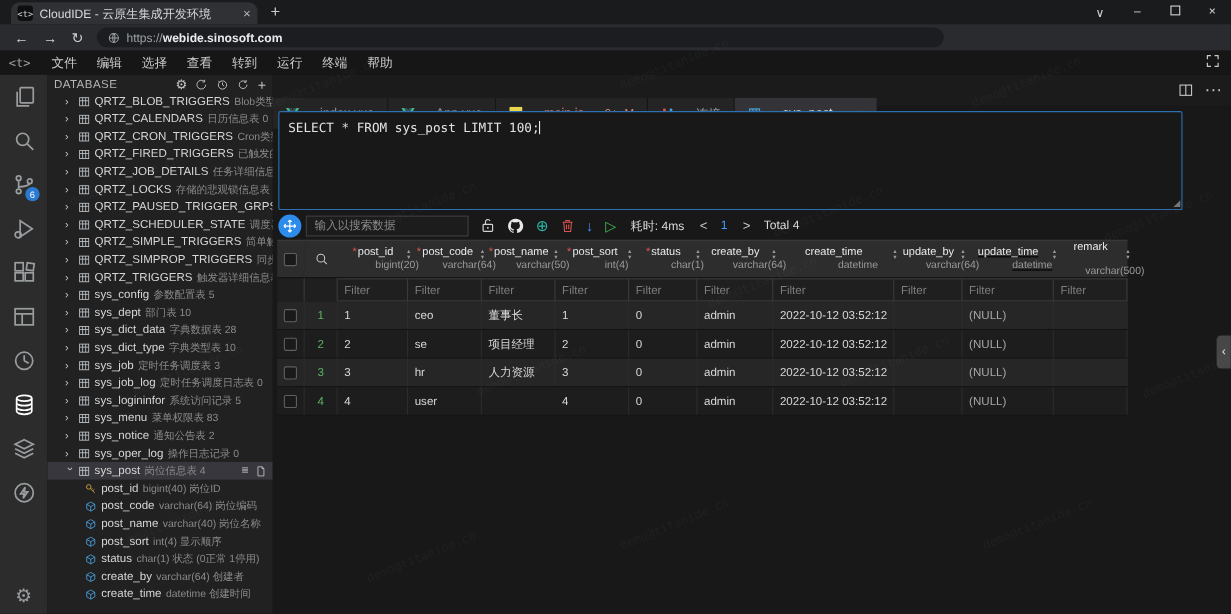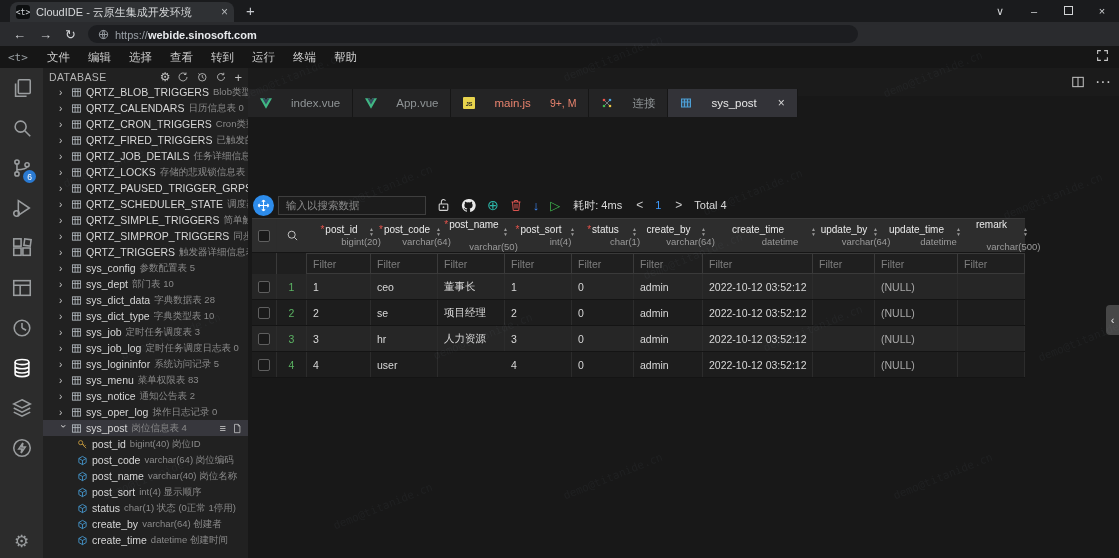--- a/index.html
+++ b/index.html
@@ -663,20 +663,24 @@
               <svg width="14" height="14" viewBox="0 0 24 24" fill="none" stroke="#c8c8c8" stroke-width="1.7">
                 <rect x="3" y="4" width="18" height="16"></rect>
                 <path d="M12 4v16"></path>
               </svg>
             </span>
             <span>···</span>
           </div>
         </div>
 
       <div class="content">
+        <div class="sqlbox">
+          <span class="sql-text">SELECT * FROM sys_post LIMIT 100;</span><span class="caret"></span>
+          <span class="resize-h">◢</span>
+        </div>
 
         <div class="rtoolbar">
           <span class="move-btn">
             <svg width="13" height="13" viewBox="0 0 24 24">
                 <path d="M12 2v20M2 12h20M12 2l-3 3M12 2l3 3M12 22l-3-3M12 22l3-3M2 12l3-3M2 12l3 3M22 12l-3-3M22 12l-3 3" fill="none" stroke="#fff" stroke-width="2"></path>
               </svg>
           </span>
           <input class="search-input" placeholder="输入以搜索数据" style="">
           <span class="rt-ic">
             <svg width="13" height="14" viewBox="0 0 24 26">
@@ -722,21 +726,21 @@
               <div class="gh-cell" style="width: 64px;">
                 <div class="gh-name"><span class="req">*</span>post_id</div>
                 <div class="gh-type">bigint(20)</div>
                 <span class="sorter">▲<br>▼</span>
               </div>
               <div class="gh-cell" style="width: 67px;">
                 <div class="gh-name"><span class="req">*</span>post_code</div>
                 <div class="gh-type">varchar(64)</div>
                 <span class="sorter">▲<br>▼</span>
               </div>
-              <div class="gh-cell" style="width: 67px; justify-content: space-between;">
+              <div class="gh-cell" style="width: 67px;">
                 <div class="gh-name"><span class="req">*</span>post_name</div>
                 <div class="gh-type">varchar(50)</div>
                 <span class="sorter">▲<br>▼</span>
               </div>
               <div class="gh-cell" style="width: 67px;">
                 <div class="gh-name"><span class="req">*</span>post_sort</div>
                 <div class="gh-type">int(4)</div>
                 <span class="sorter">▲<br>▼</span>
               </div>
               <div class="gh-cell" style="width: 62px;">
@@ -752,21 +756,21 @@
               <div class="gh-cell" style="width: 110px;">
                 <div class="gh-name">create_time</div>
                 <div class="gh-type">datetime</div>
                 <span class="sorter">▲<br>▼</span>
               </div>
               <div class="gh-cell" style="width: 62px;">
                 <div class="gh-name">update_by</div>
                 <div class="gh-type">varchar(64)</div>
                 <span class="sorter">▲<br>▼</span>
               </div>
-              <div class="gh-cell" style="width: 83px;">
+              <div class="gh-cell" style="width: 83px; text-decoration: underline;">
                 <div class="gh-name">update_time</div>
                 <div class="gh-type">datetime</div>
                 <span class="sorter">▲<br>▼</span>
               </div>
               <div class="gh-cell" style="width: 67px; justify-content: space-between;">
                 <div class="gh-name">remark</div>
                 <div class="gh-type">varchar(500)</div>
                 <span class="sorter">▲<br>▼</span>
               </div>
             </div>

